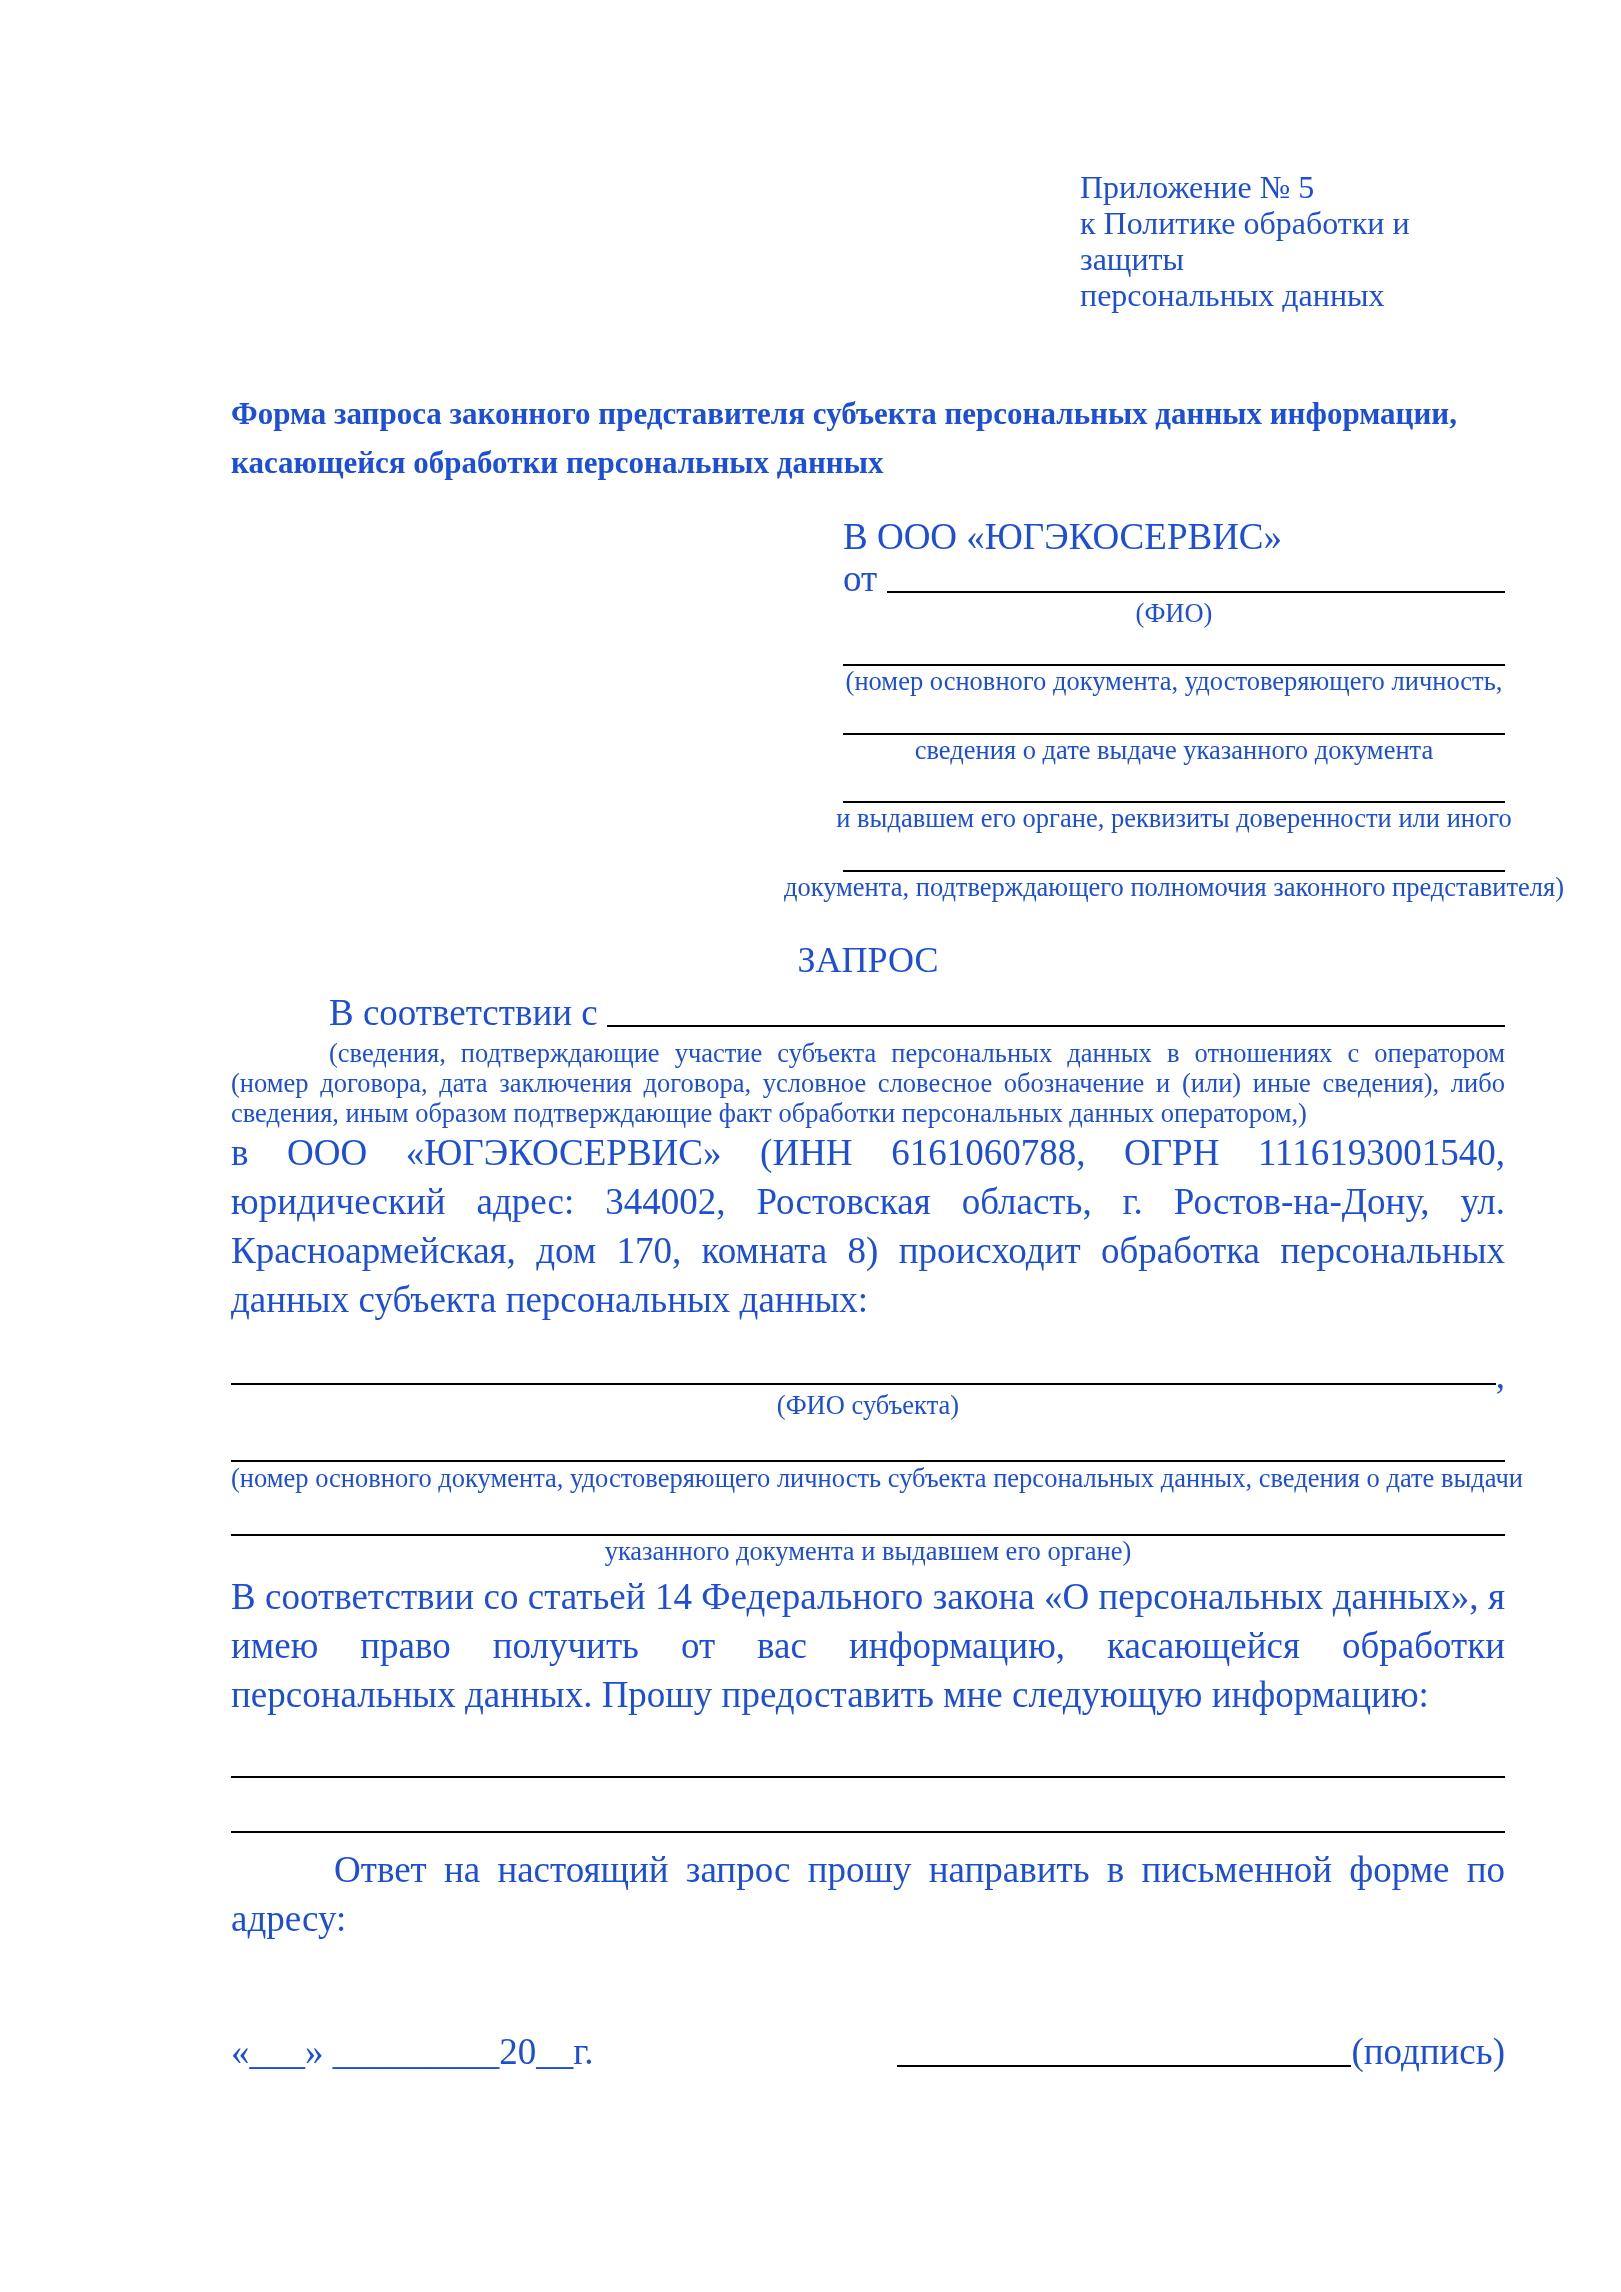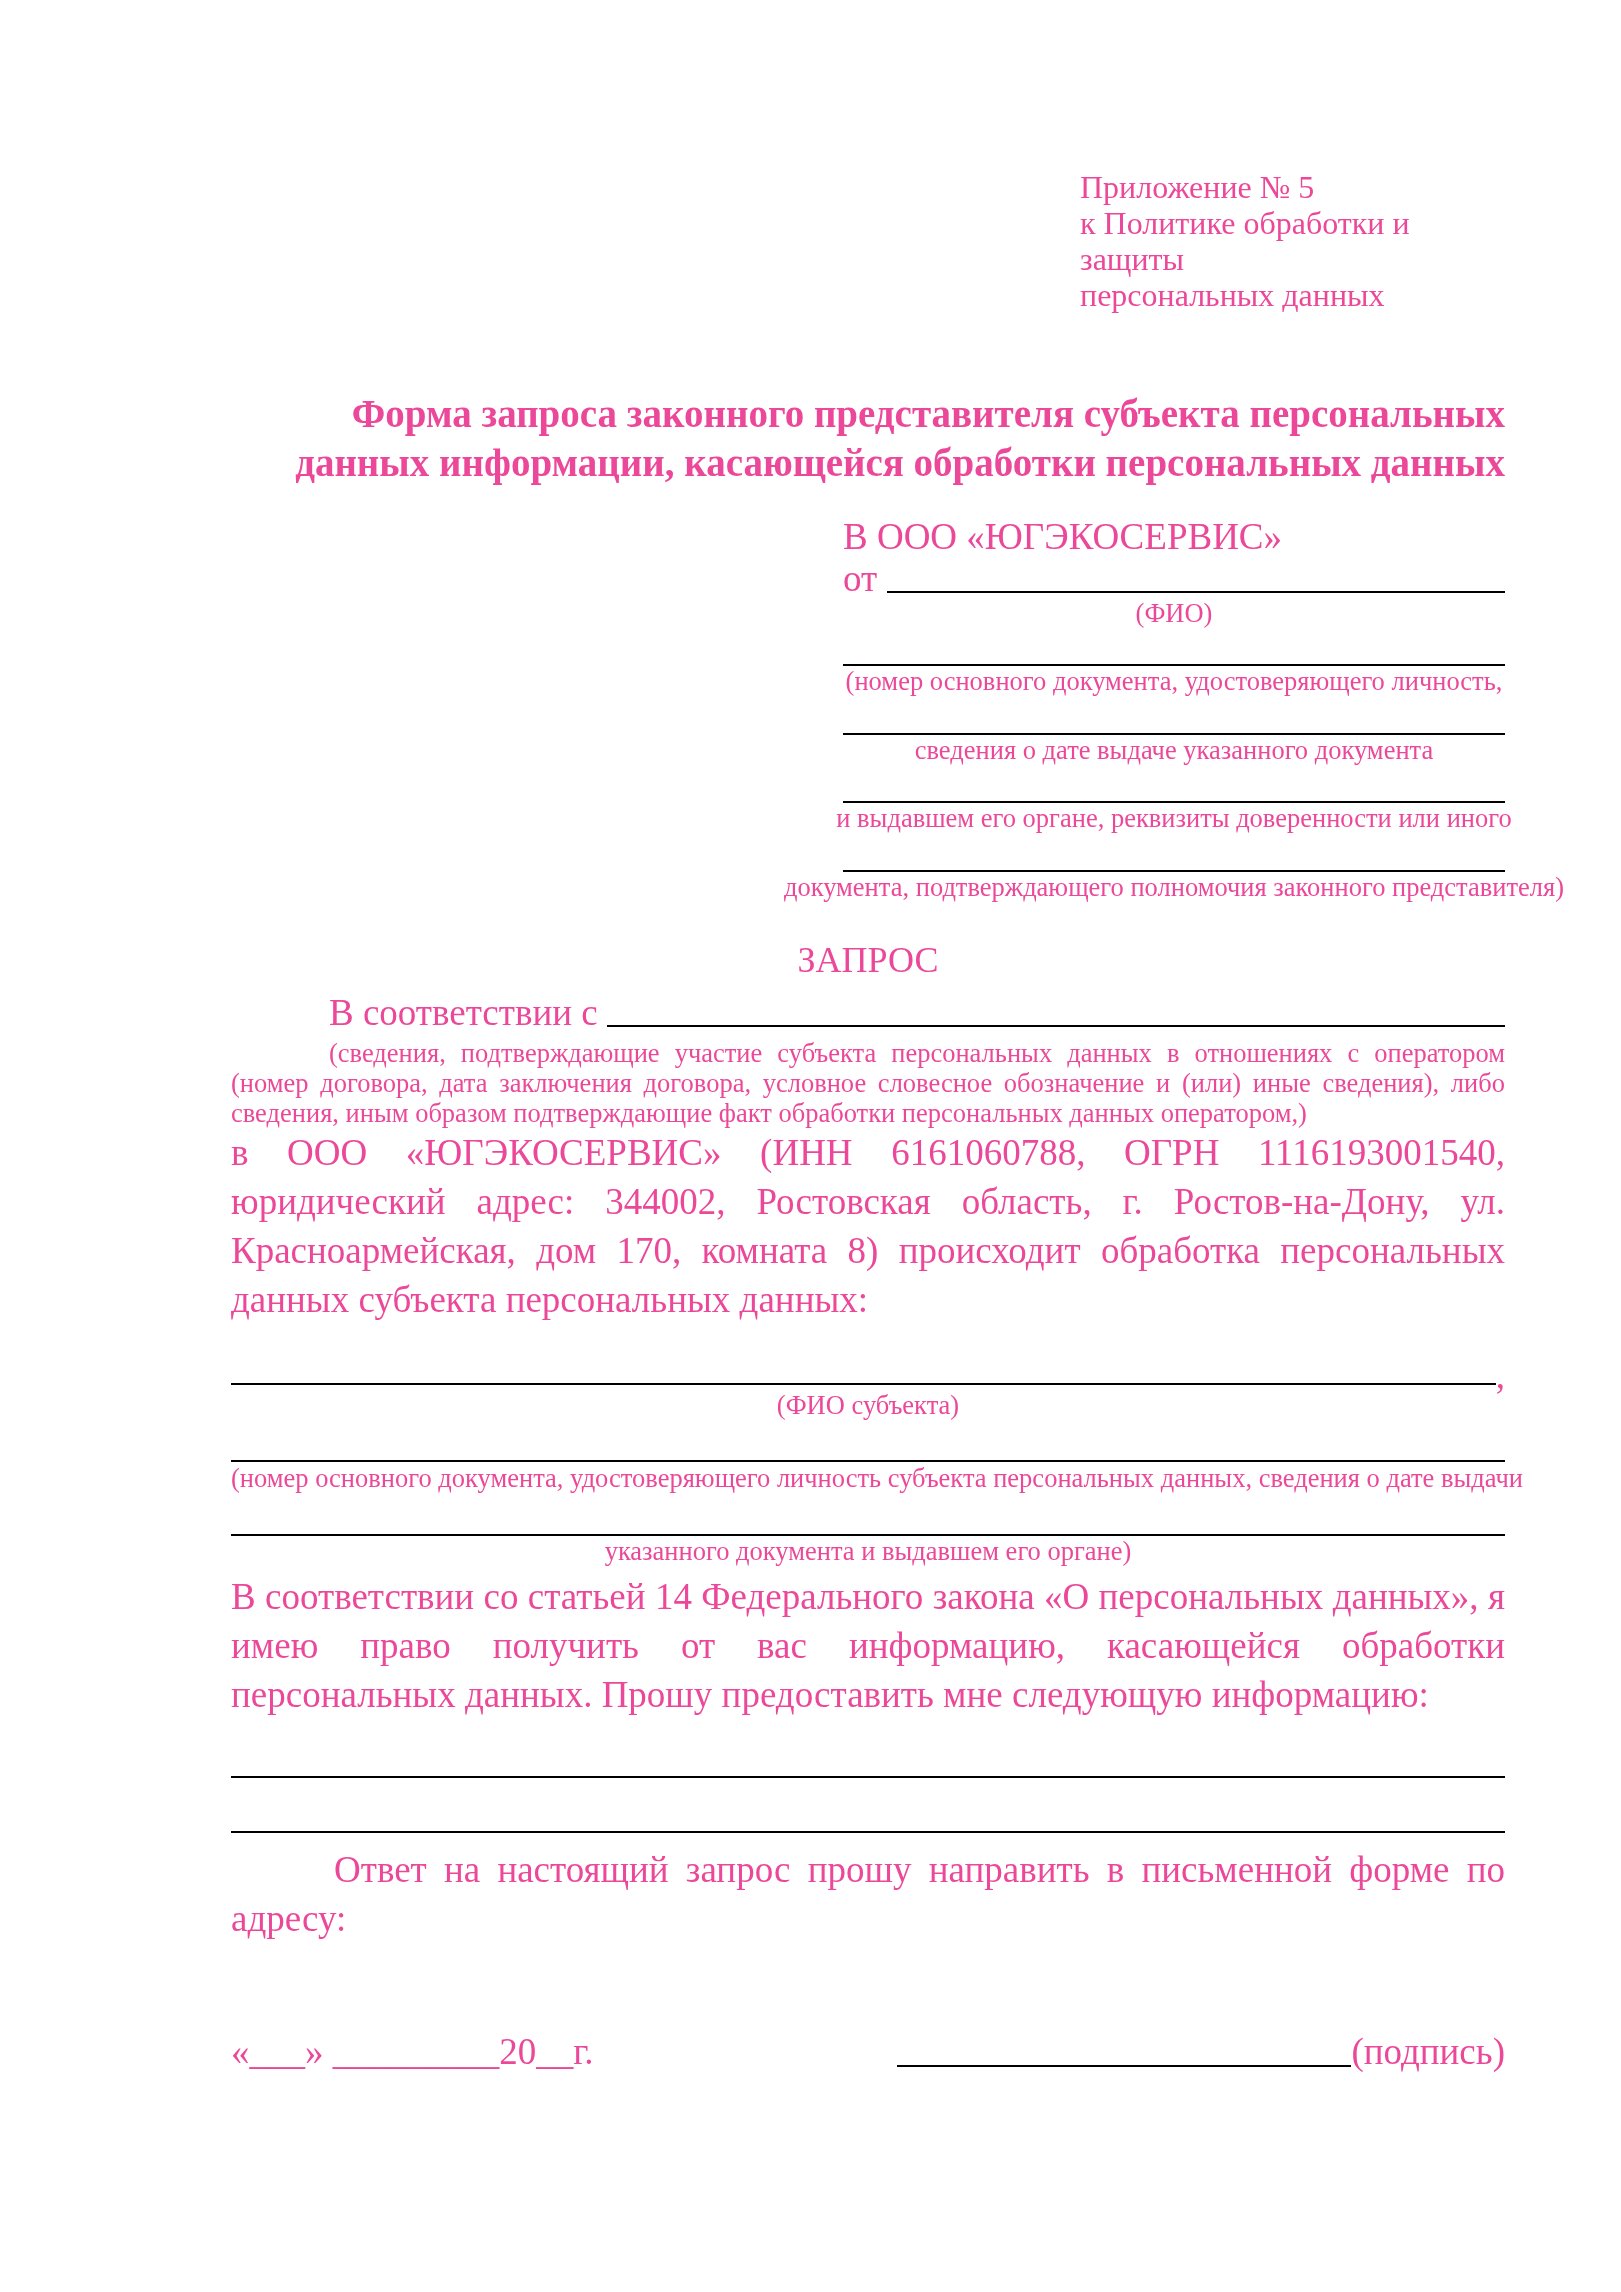--- a/index.html
+++ b/index.html
@@ -2,37 +2,37 @@
 <html><head>
 <meta charset="utf-8">
 <style>
   html,body { margin:0; padding:0; background:#888; }
   .page {
     position: relative;
     width: 1621px;
     height: 2293px;
     margin: 0 auto;
     background: #ffffff;
-    color: #ec4899;
+    color: #1d4ed8;
     font-family: "Liberation Serif", "DejaVu Serif", serif;
     box-sizing: border-box;
     padding: 169px 116px 0 231px;
     overflow: hidden;
   }
 
   
   .annex { margin-left: 849px; font-size: 32px; line-height: 36px; }
 
   
   .title {
     margin: 76px 0 0 0;
-    font-size: 39px;
+    font-size: 31px;
     line-height: 49px;
     font-weight: bold;
-    text-align: right;
+    text-align: left;
   }
 
   
   .addressee { margin-top: 29px; margin-left: 612px; font-size: 37px; }
   .addressee .to-line { line-height: 41px; }
 
   .line-row { display: flex; align-items: flex-end; }
   .line-row .label { white-space: nowrap; }
   .fill { flex: 1; height: 0; border-bottom: 2.9px solid #000; margin-bottom: 6.9px; margin-left: 9.8px; }
 

